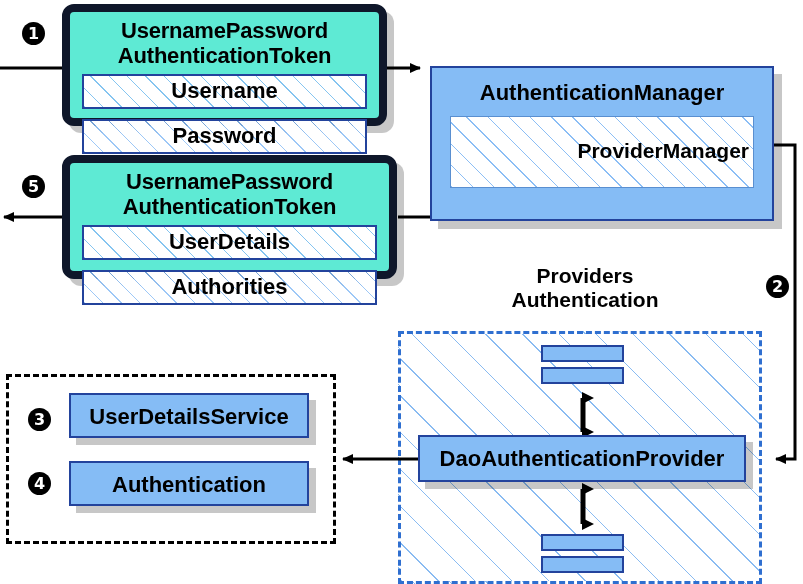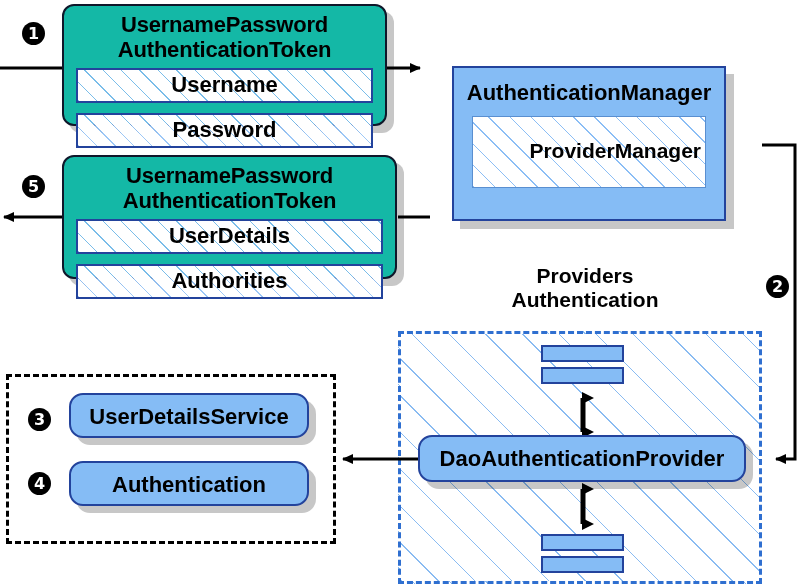--- a/index.html
+++ b/index.html
@@ -30,22 +30,22 @@
     font-weight: bold;
     line-height: 23px;
     text-align: center;
     font-family: "DejaVu Sans", sans-serif;
     z-index: 40;
   }
 
   
   .token-card {
     box-sizing: border-box;
-    background: #14b8a6;
-    border: 2px solid #0f172a;
+    background: #5eead4;
+    border: 8px solid #0f172a;
     border-radius: 12px;
     box-shadow: 7px 7px 0 0 rgba(0,0,0,0.22);
     z-index: 20;
   }
   .token-title {
     text-align: center;
     font-size: 22px;
     font-weight: bold;
     color: #000000;
     line-height: 1.12;
@@ -124,21 +124,20 @@
 
   
   .bar {
     box-sizing: border-box;
     background: #85bcf5;
     border: 2px solid #23439c;
     z-index: 20;
   }
   .bar.shadowed {
     box-shadow: 7px 7px 0 0 rgba(0,0,0,0.22);
-    border-radius: 14px;
   }
   .bar-label {
     text-align: center;
     font-size: 22px;
     font-weight: bold;
     color: #000000;
     line-height: 1;
   }
 
   
@@ -233,21 +232,21 @@
     <div class="token-title">
       <div>UsernamePassword</div>
       <div>AuthenticationToken</div>
     </div>
     <div class="token-fields">
       <div class="field-box">UserDetails</div>
       <div class="field-box">Authorities</div>
     </div>
   </div>
 
-  <div class="abs mgr-card" style="left:452px; top:66px; width:274px; height:155px;">
+  <div class="abs mgr-card" style="left:430px; top:66px; width:344px; height:155px;">
     <div class="mgr-title">AuthenticationManager</div>
     <div class="mgr-inner">ProviderManager</div>
   </div>
 
   <div class="abs section-title" style="left:465px; top:264px; width:240px;">
     <div>Providers</div>
     <div>Authentication</div>
   </div>
 
   <div class="abs badge" style="left:766px; top:275px;">2</div>

